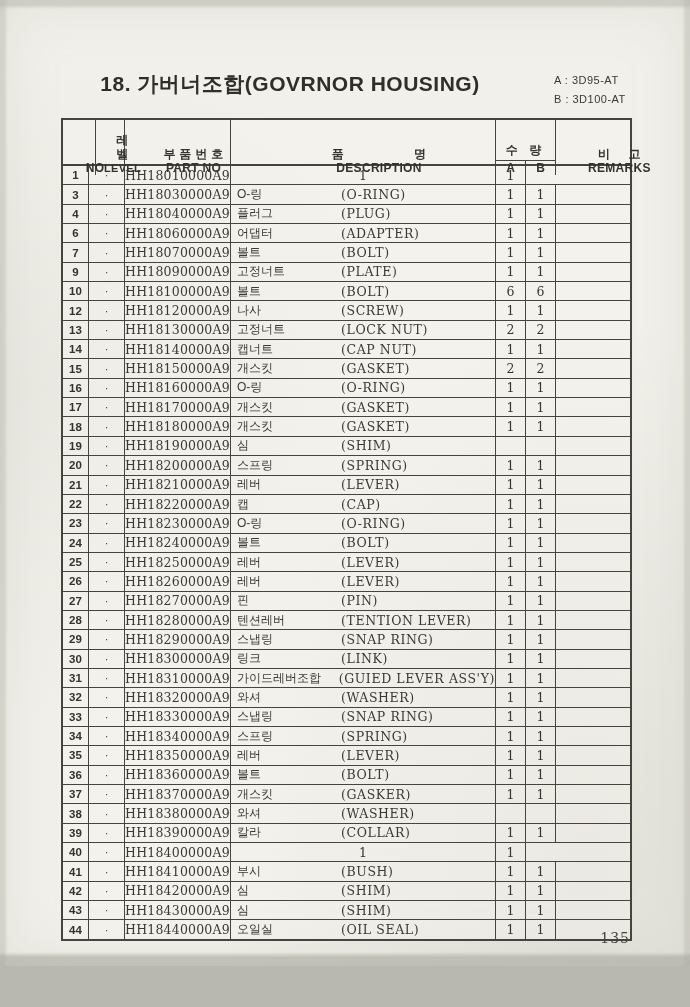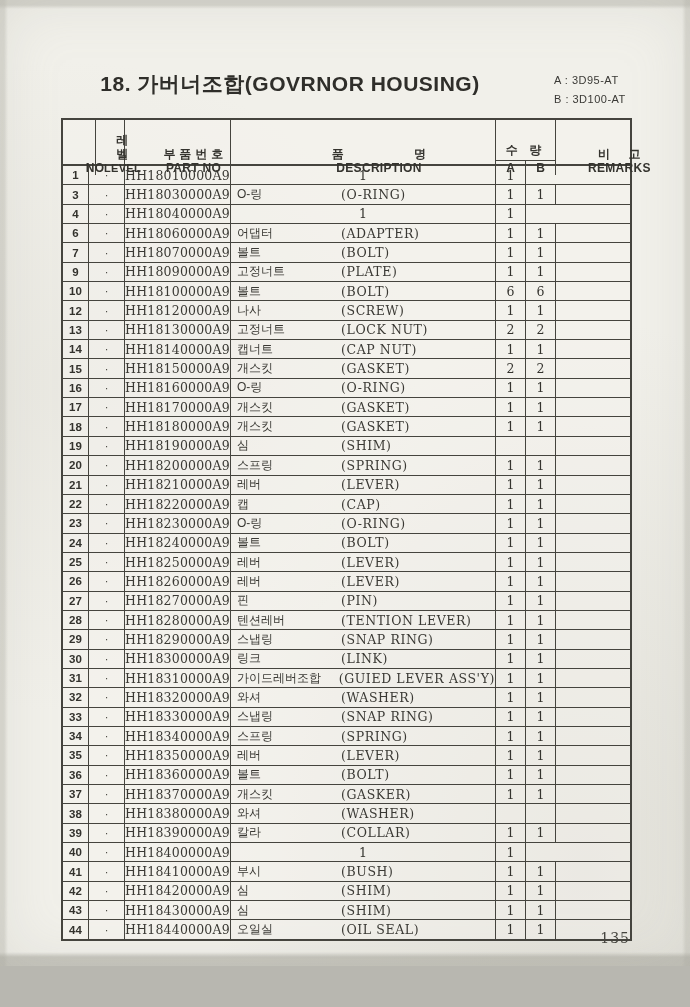--- a/index.html
+++ b/index.html
@@ -150,20 +150,24 @@
             <span class="en">(O-RING)</span>
           </div>
           <div class="td c-qa">1</div>
           <div class="td c-qb">1</div>
           <div class="td c-rem"></div>
         </div>
         <div class="tr">
           <div class="td c-no">4</div>
           <div class="td c-level">·</div>
           <div class="td c-part">HH18040000A9</div>
+          <div class="td c-desc">
+            <span class="kr">플러그</span>
+            <span class="en">(PLUG)</span>
+          </div>
           <div class="td c-qa">1</div>
           <div class="td c-qb">1</div>
           <div class="td c-rem"></div>
         </div>
         <div class="tr">
           <div class="td c-no">6</div>
           <div class="td c-level">·</div>
           <div class="td c-part">HH18060000A9</div>
           <div class="td c-desc">
             <span class="kr">어댑터</span>

